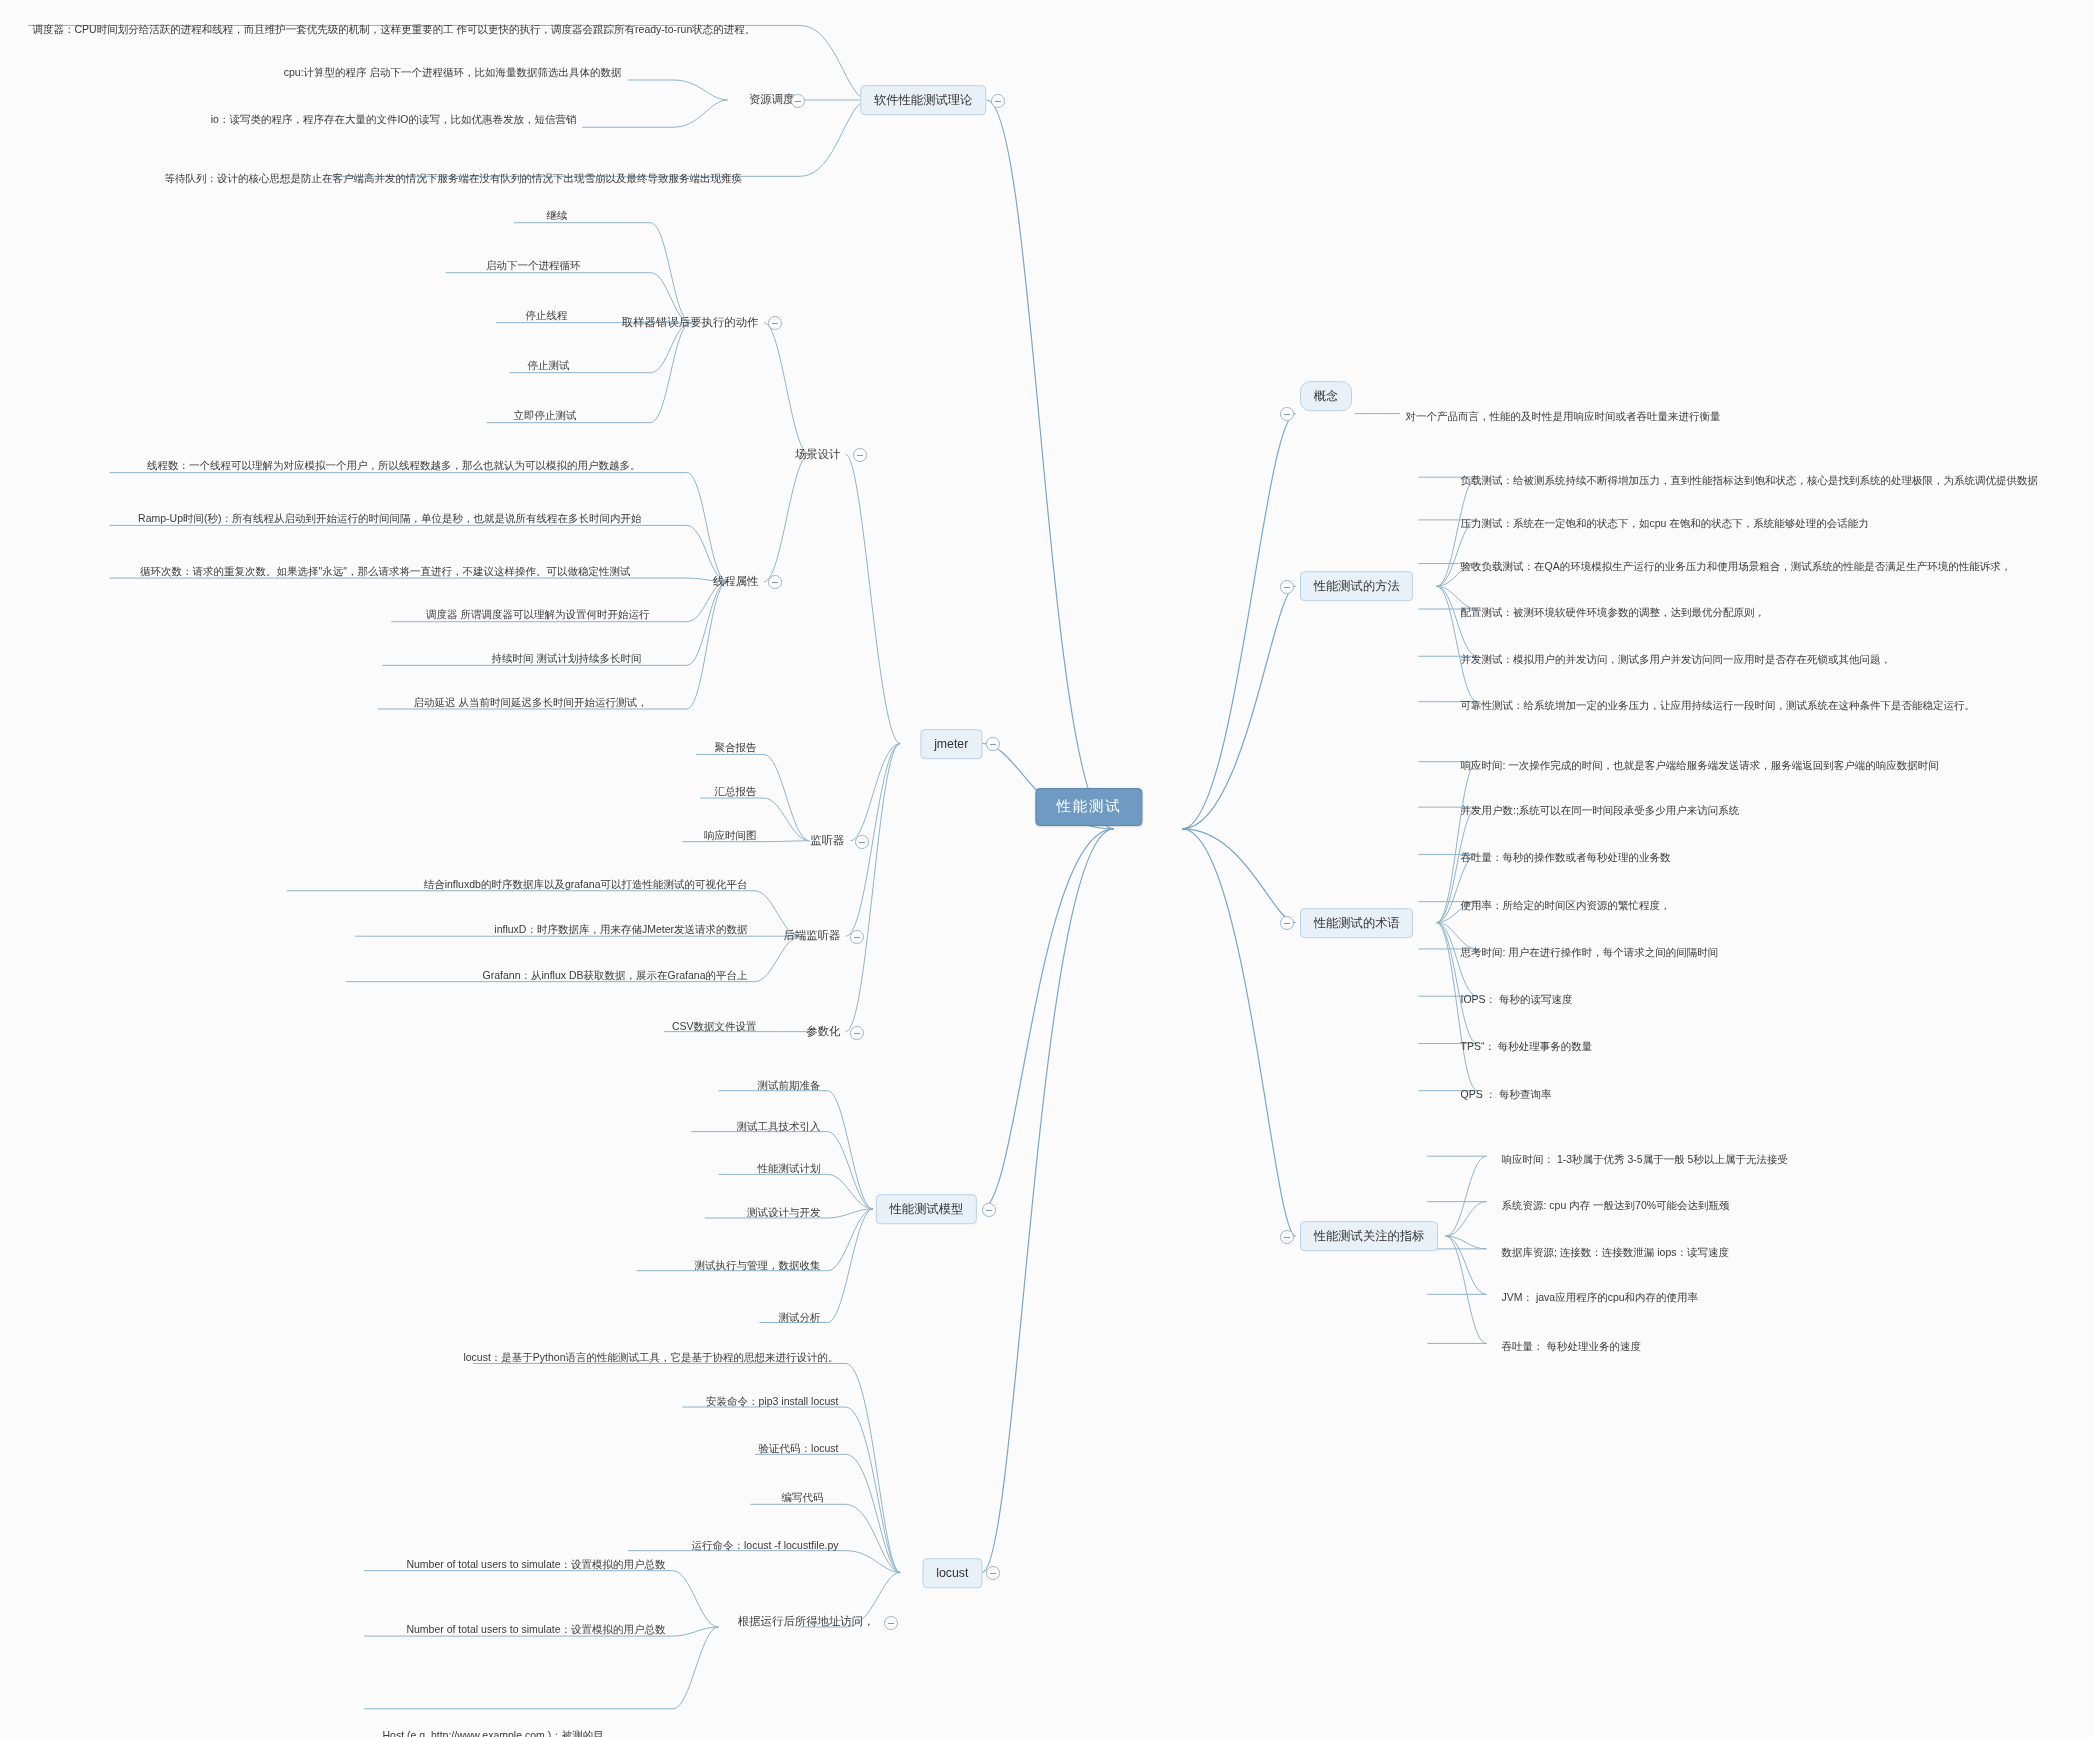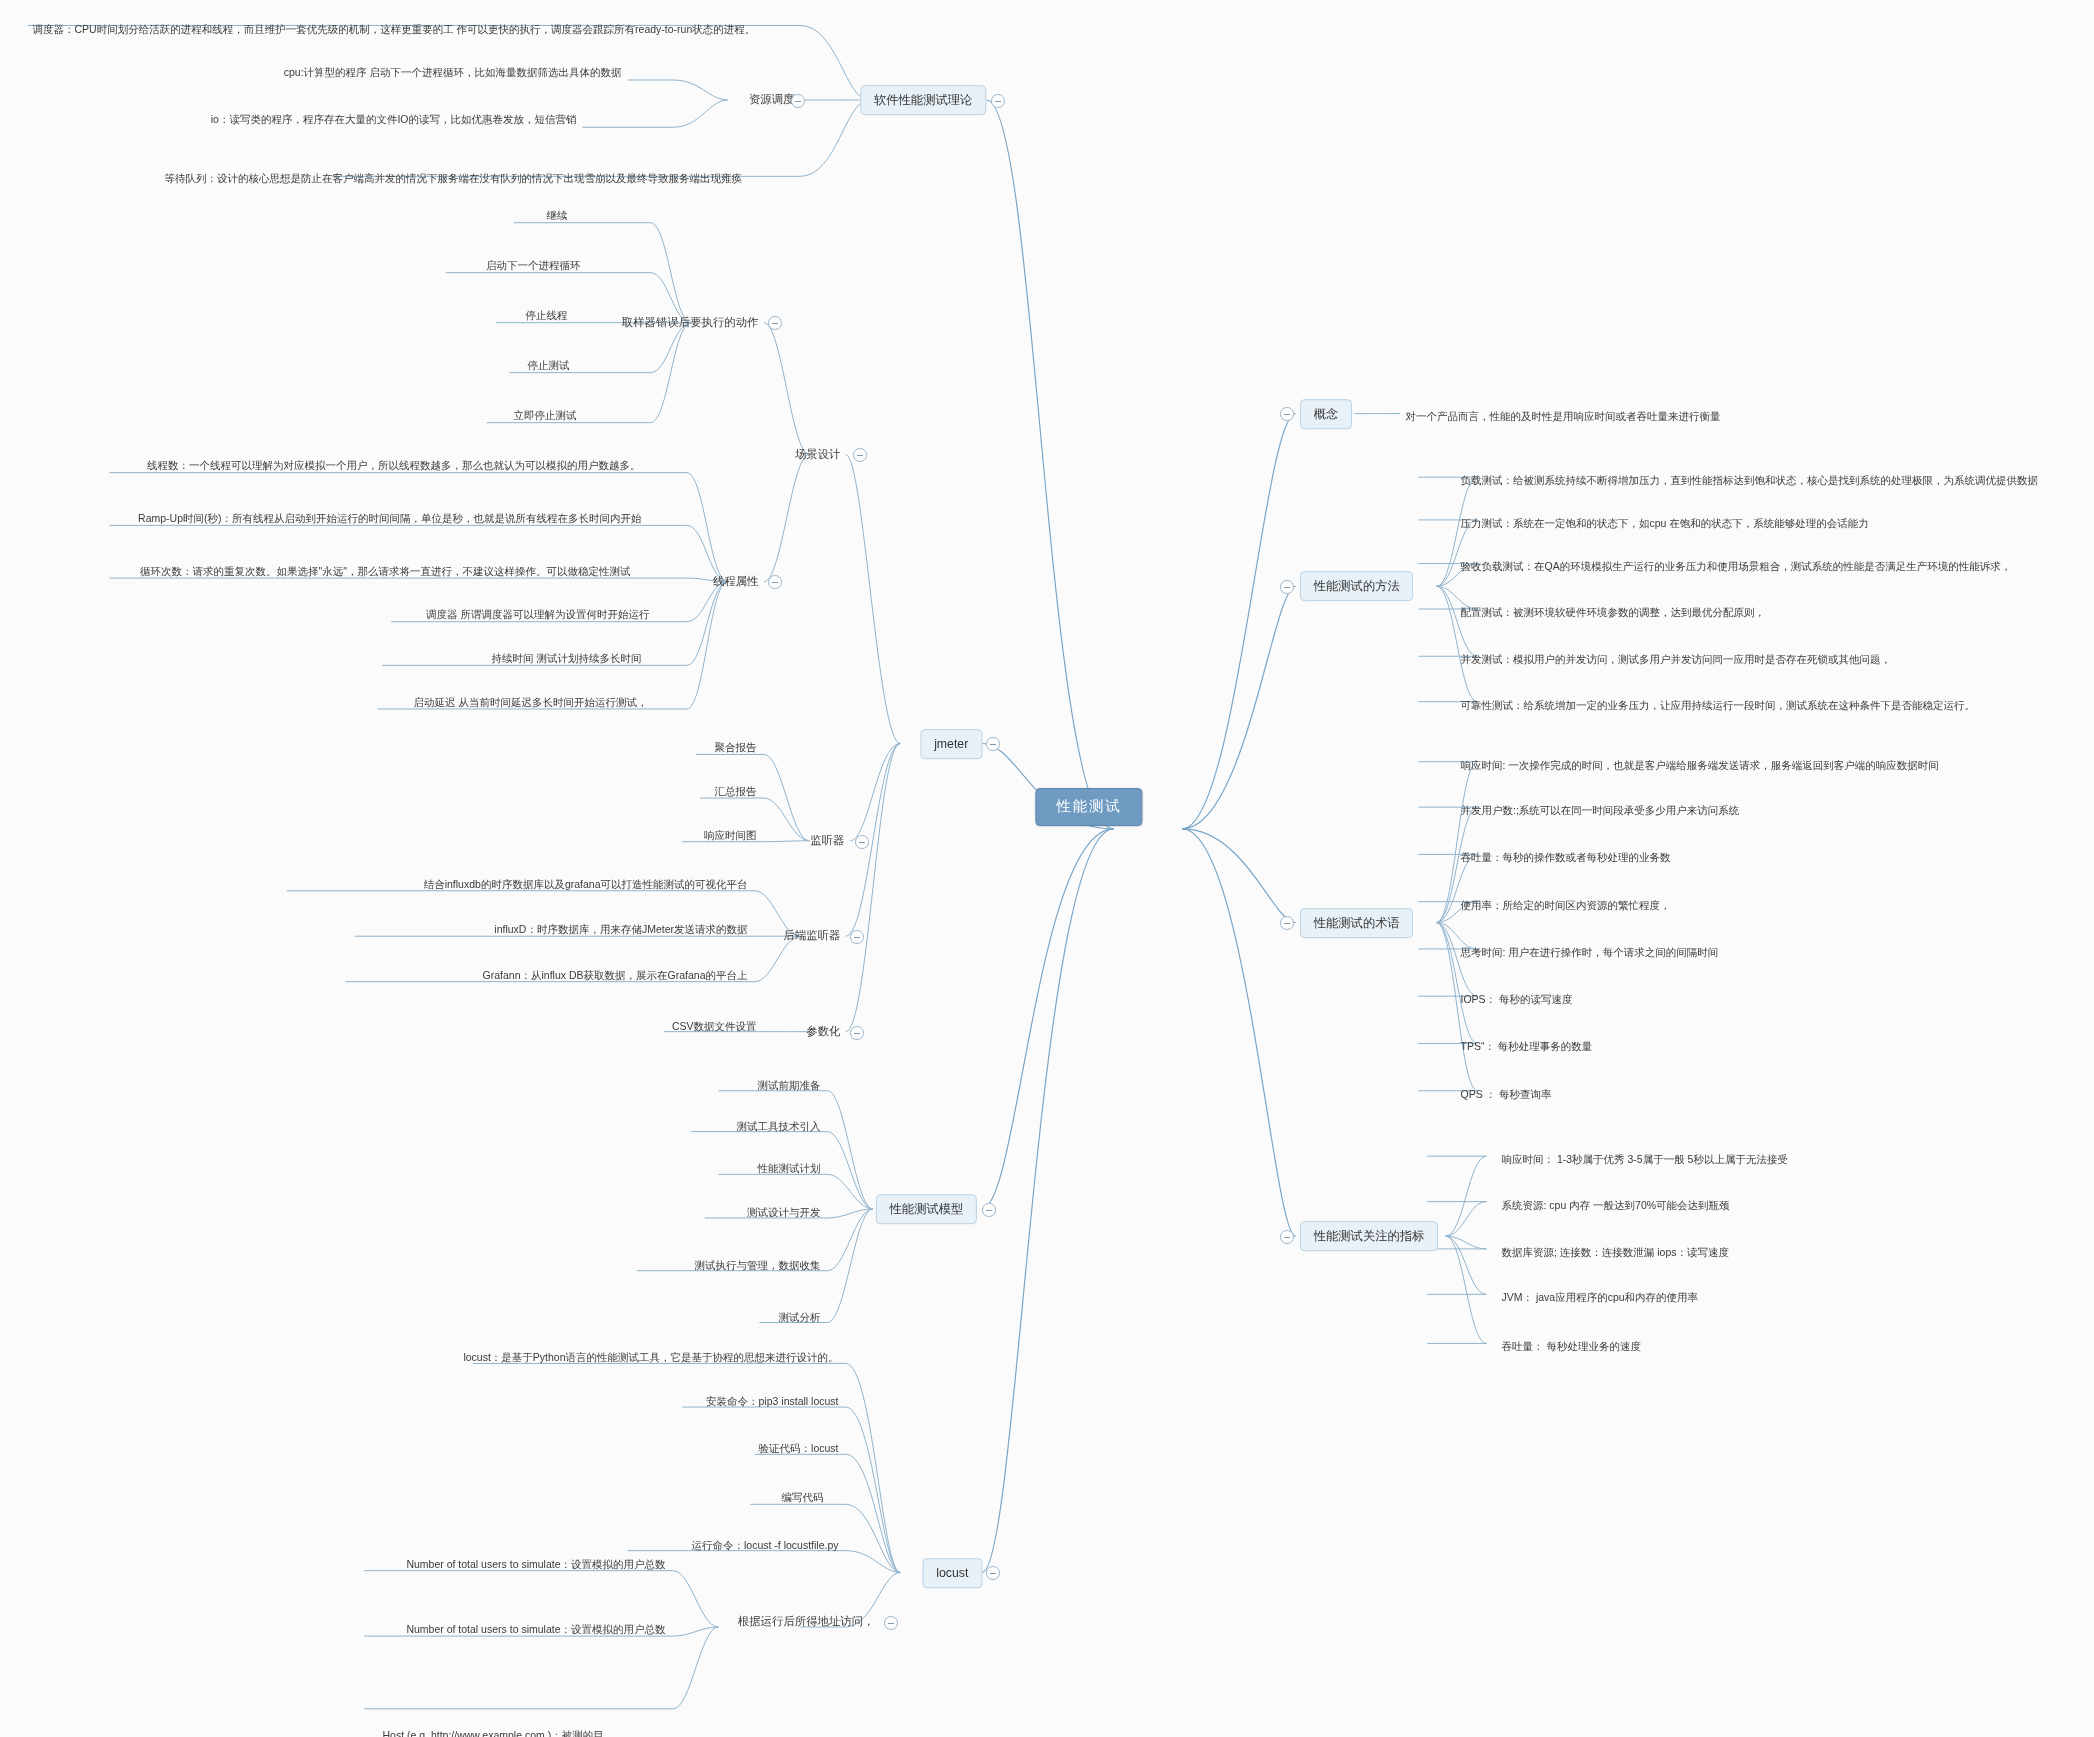--- a/index.html
+++ b/index.html
@@ -362,21 +362,21 @@
     <span class="lbl">Number of total users to simulate：设置模拟的用户总数</span>
   </div>
   <div class="node n-leaf" style="left:671px;top:1630px;transform:translate(-100%,-50%);">
     <span class="lbl">Number of total users to simulate：设置模拟的用户总数</span>
   </div>
   <div class="node n-leaf two-line" style="left:377px;top:1680px;width:227px;">
     <span class="lbl">Host (e.g. http://www.example.com
 )：被测的目标服务器的地址信息</span>
   </div>
 
-  <div class="node n-main" style="left:1300px;top:414px;transform:translate(0,-50%);">
+  <div class="node n-main" style="left:1300px;top:396px;transform:translate(0,-50%);border-radius:10px;">
     <span class="lbl">概念</span>
   </div>
   <div class="toggle" style="left:1280px;top:407px;"></div>
 
   <div class="node n-leaf" style="left:1400px;top:407px;">
     <span class="lbl">对一个产品而言，性能的及时性是用响应时间或者吞吐量来进行衡量</span>
   </div>
 
   <div class="node n-main" style="left:1300px;top:586px;transform:translate(0,-50%);">
     <span class="lbl">性能测试的方法</span>

